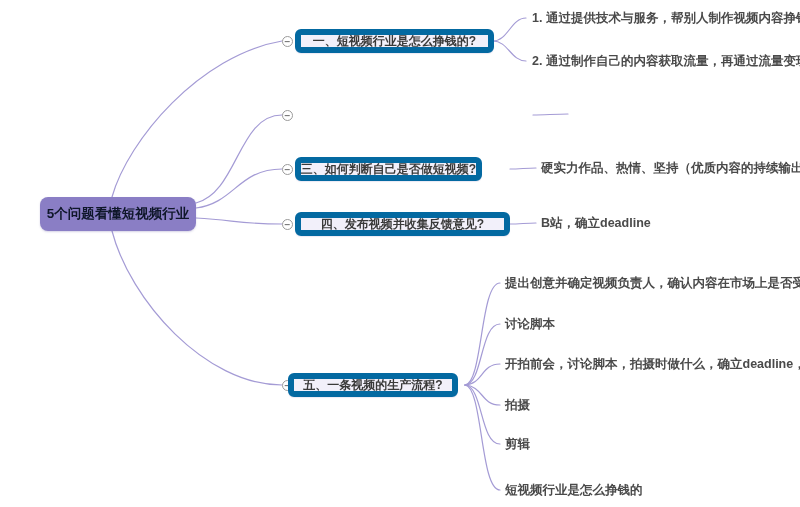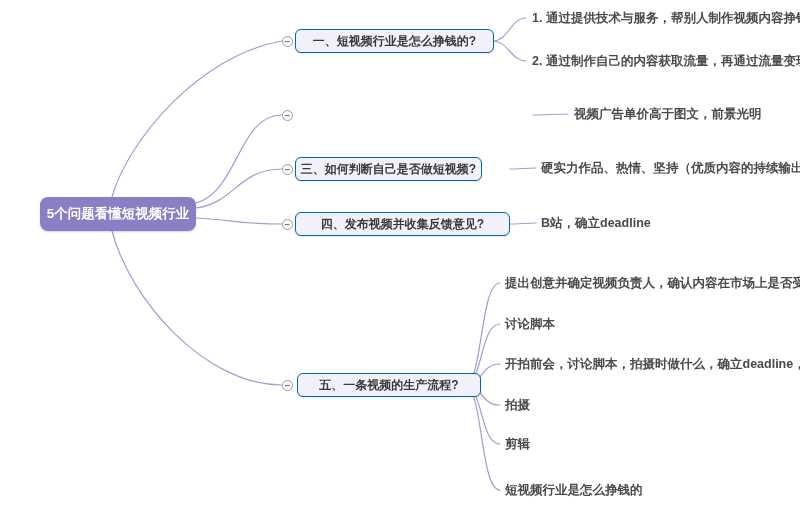--- a/index.html
+++ b/index.html
@@ -1,27 +1,27 @@
 <!DOCTYPE html>
 <html><head>
 <meta charset="utf-8">
 <style>
   html,body{margin:0;padding:0;}
   body{font-family:"Liberation Sans","DejaVu Sans",sans-serif;background:#ffffff;}
   .canvas{position:relative;width:800px;height:507px;background:#ffffff;overflow:hidden;}
   .canvas svg{position:absolute;left:0;top:0;pointer-events:none;}
   .root-node{
     position:absolute;left:40px;top:197px;width:156px;height:34px;
-    background:#8a7ec5;border-radius:8px;color:#ffffff;
+    background:#8a7ec5;border-radius:8px;color:#0f172a;
     font-size:13.5px;font-weight:bold;line-height:34px;text-align:center;
     white-space:nowrap;box-shadow:0 1px 2px rgba(90,80,150,.25);
     display:flex;align-items:center;justify-content:center;
   }
   .branch-node{
-    position:absolute;height:24px;background:#f2f0fa;border:1px solid #0369a1;
+    position:absolute;height:24px;background:#f2f0fa;border:6px solid #0369a1;
     border-radius:6px;color:#3a3a3a;font-size:12px;font-weight:bold;
     display:flex;align-items:center;justify-content:center;white-space:nowrap;
     box-sizing:border-box;box-shadow:0 1px 1px rgba(120,110,180,.15);
   }
   .toggle{
     position:absolute;width:11px;height:11px;border:1px solid #9a9a9a;border-radius:50%;
     background:#ffffff;box-sizing:border-box;color:#777777;font-size:10px;line-height:8px;
     display:flex;align-items:center;justify-content:center;font-weight:bold;
   }
   .leaf{
@@ -66,38 +66,37 @@
   <div class="toggle" style="left:282px;top:36px">
       <span>−</span>
     </div>
   <div class="branch-node" style="left:295px;top:29px;width:199px">一、短视频行业是怎么挣钱的?</div>
   <div class="leaf" style="left:532px;top:10px">1. 通过提供技术与服务，帮别人制作视频内容挣钱</div>
   <div class="leaf" style="left:532px;top:53px">2. 通过制作自己的内容获取流量，再通过流量变现</div>
 
   <div class="toggle" style="left:282px;top:110px">
       <span>−</span>
     </div>
-  <div class="leaf" style="left:574px;top:106px">视频广告单价高于图文，前景光明</div>
 
   <div class="toggle" style="left:282px;top:164px">
       <span>−</span>
     </div>
   <div class="branch-node" style="left:295px;top:157px;width:187px">三、如何判断自己是否做短视频?</div>
   <div class="leaf" style="left:541px;top:160px">硬实力作品、热情、坚持（优质内容的持续输出能力）</div>
 
   <div class="toggle" style="left:282px;top:219px">
       <span>−</span>
     </div>
   <div class="branch-node" style="left:295px;top:212px;width:215px">四、发布视频并收集反馈意见?</div>
   <div class="leaf" style="left:541px;top:215px">B站，确立deadline</div>
 
   <div class="toggle" style="left:282px;top:380px">
       <span>−</span>
     </div>
-  <div class="branch-node" style="left:297px;top:373px;width:184px">五、一条视频的生产流程?</div>
+  <div class="branch-node" style="left:288px;top:373px;width:170px">五、一条视频的生产流程?</div>
   <div class="leaf" style="left:505px;top:275px">提出创意并确定视频负责人，确认内容在市场上是否受欢迎</div>
   <div class="leaf" style="left:505px;top:316px">讨论脚本</div>
   <div class="leaf" style="left:505px;top:356px">开拍前会，讨论脚本，拍摄时做什么，确立deadline，分工等</div>
   <div class="leaf" style="left:505px;top:397px">拍摄</div>
   <div class="leaf" style="left:505px;top:436px">剪辑</div>
   <div class="leaf" style="left:505px;top:482px">短视频行业是怎么挣钱的</div>
 
 </div>
 
 </body></html>

